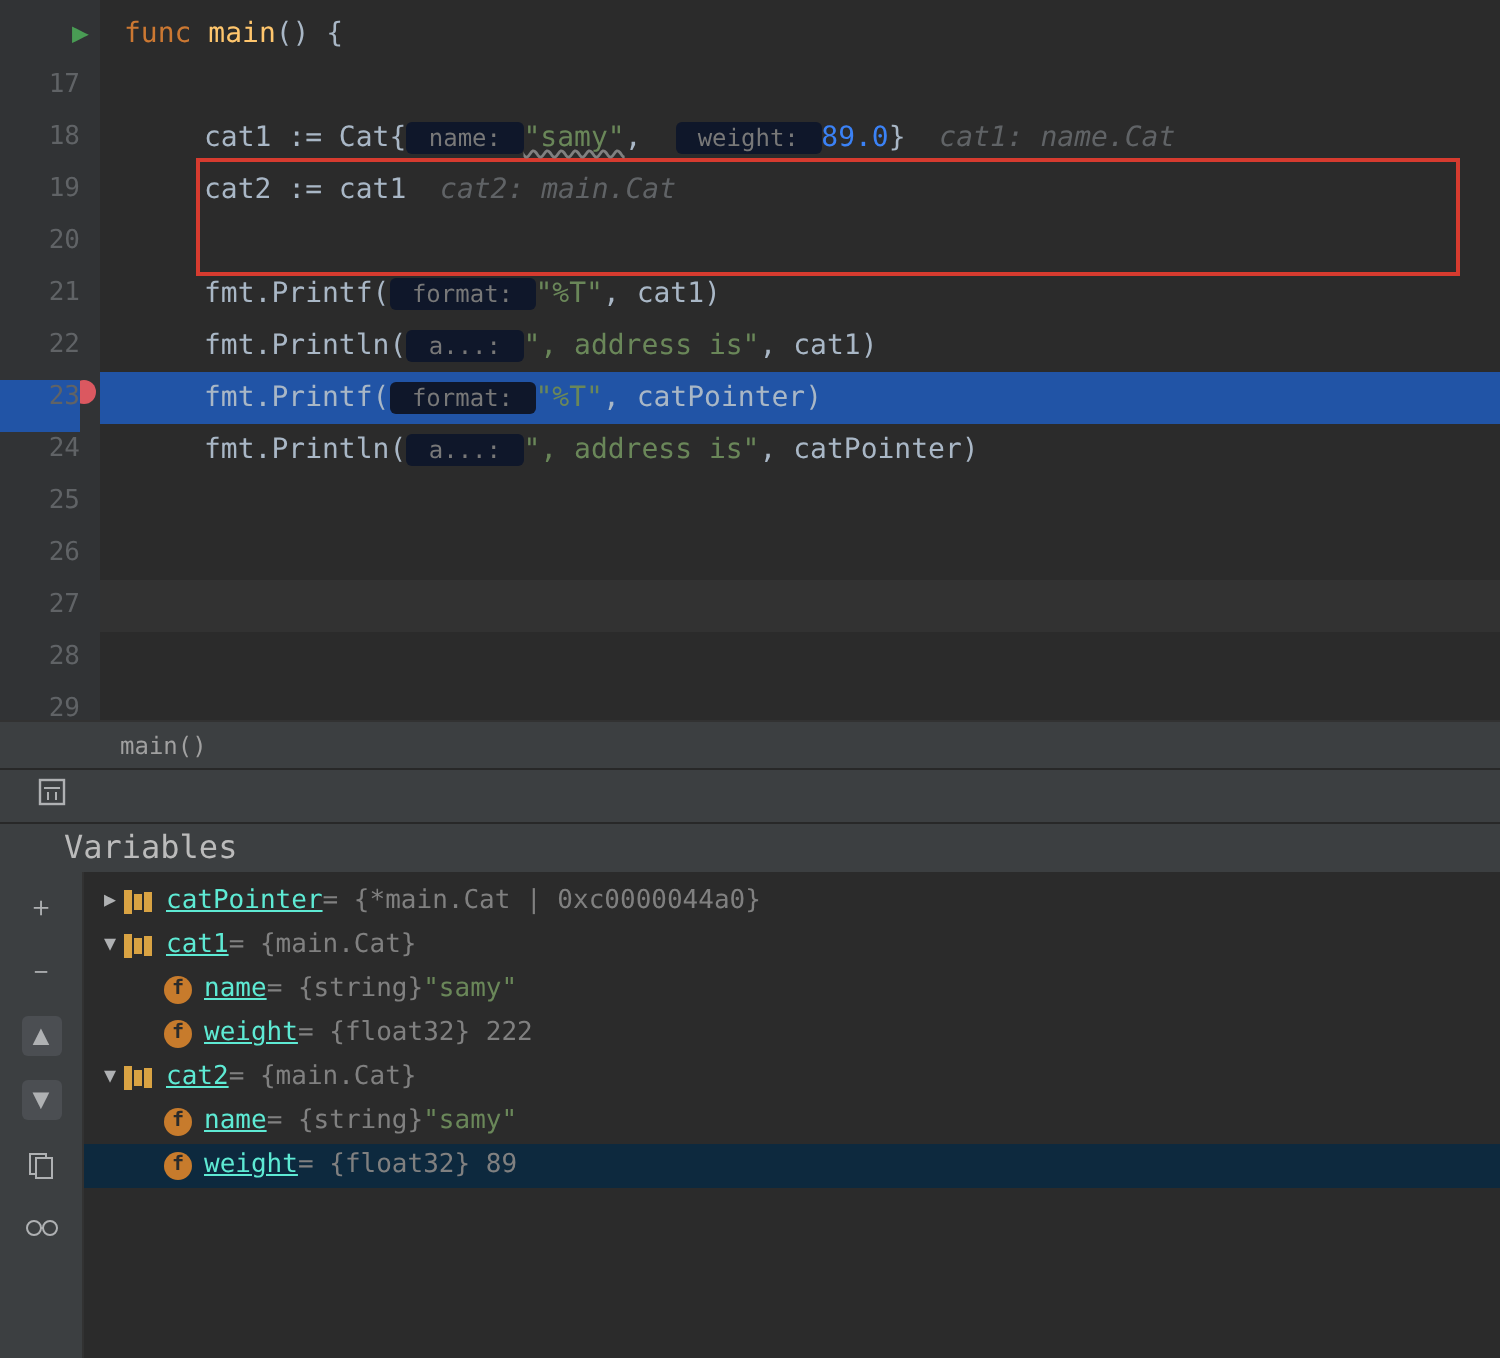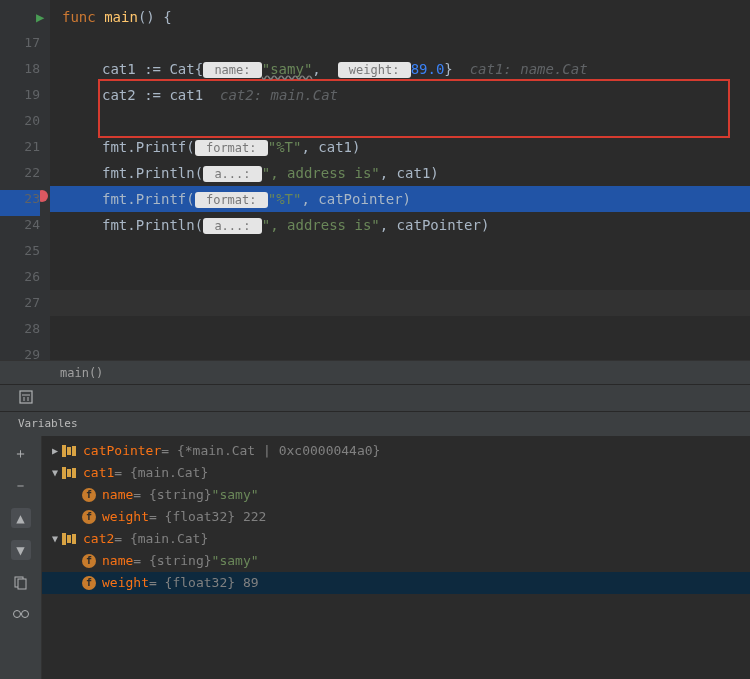--- a/index.html
+++ b/index.html
@@ -55,21 +55,21 @@
   .code-line { height: 26px; white-space: pre; position: relative; }
   .indent1 { padding-left: 0; }
   .indent2 { padding-left: 40px; }
   .kw { color: #cc7832; }
   .fn { color: #ffc66d; }
   .str { color: #6a8759; }
   .num { color: #3b82f6; }
   .op { color: #a9b7c6; }
   .ident { color: #a9b7c6; }
   .hint { color: #606366; font-style: italic; }
-  .param-hint { background: #e5e5e5; color: #787878; padding: 1px 4px; border-radius: 3px; font-style: normal; font-size: 12px;}
+  .param-hint { background: #0f172a; color: #787878; padding: 1px 4px; border-radius: 3px; font-style: normal; font-size: 12px;}
   .amp { color: #a9b7c6;}
   .red-box {
     position: absolute;
     border: 2px solid #d63b2f;
     pointer-events: none;
   }
   .line-highlight {
     position: absolute;
     left: 0; right: 0;
     background: #2154a6;
@@ -112,23 +112,23 @@
     padding-left: 18px;
   }
   .tool-icon {
     color: #afb1b3;
     font-size: 14px;
   }
   .panel-hdr {
     height: 24px;
     background: #3c3f41;
     line-height: 24px;
-    padding-left: 18px;
+    padding-left: 32px;
     color: #bbbbbb;
-    font-size: 11px;
+    font-size: 16px;
   }
   .debug-area {
     display: flex;
     height: 243px;
   }
   .debug-left {
     width: 42px;
     background: #3c3f41;
     border-right: 1px solid #323232;
     display: flex;
@@ -185,21 +185,21 @@
     width: 14px; height: 14px;
     border-radius: 50%;
     background: #c77b2c;
     color: #2b2b2b;
     font-size: 10px;
     font-weight: bold;
     align-items: center;
     justify-content: center;
     margin-right: 6px;
   }
-  .var-name { color: #f97316; }
+  .var-name { color: #5eead4; text-decoration: underline; }
   .var-val { color: #808080; }
   .var-str { color: #6a8759;}
 </style>
 </head>
 <body>
 
 <div class="editor">
   <div class="gutter">
     <span class="run-arrow">▶</span>
     <span class="breakpoint"></span>

